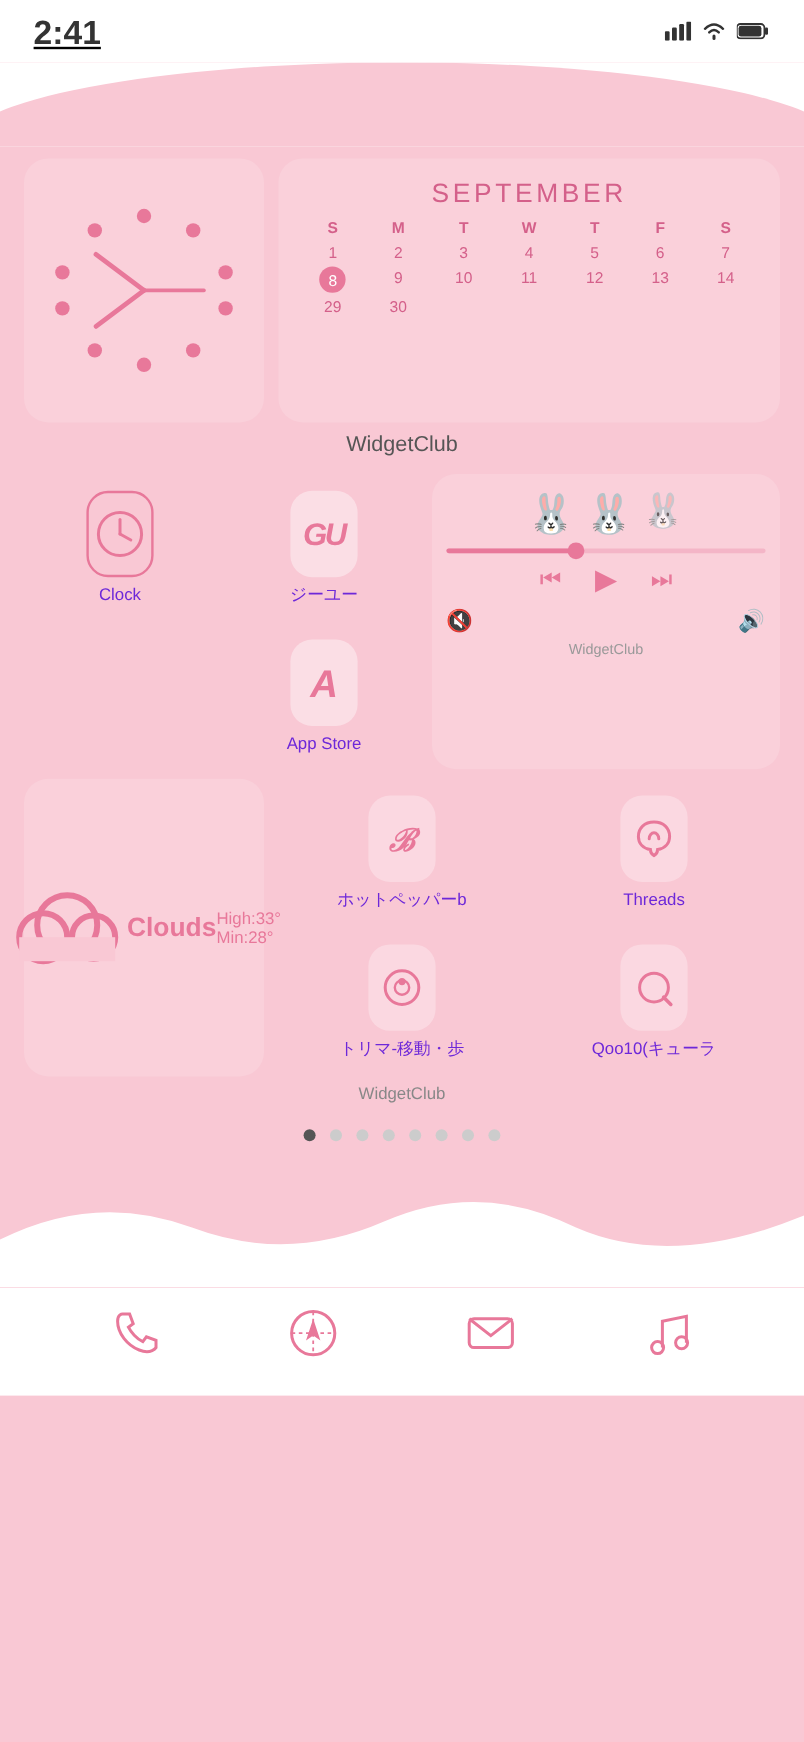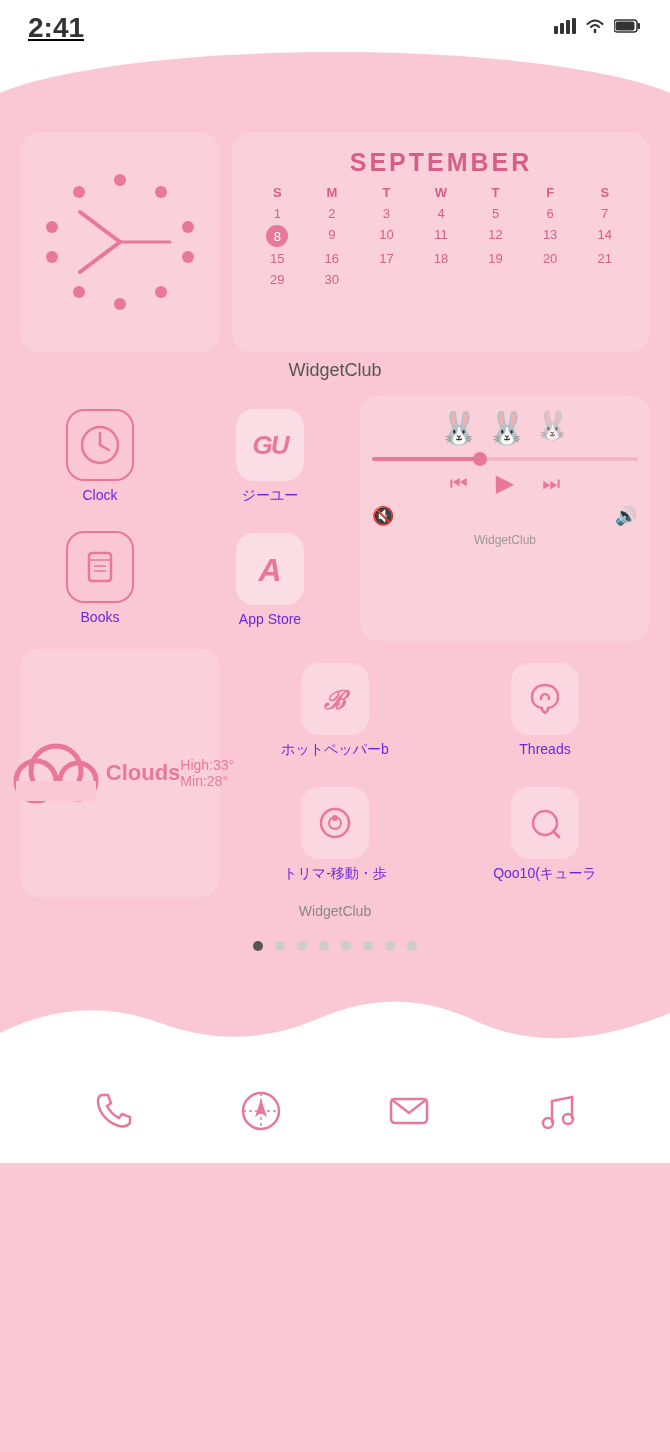--- a/index.html
+++ b/index.html
@@ -85,22 +85,22 @@
     }
 
     
     .calendar-widget {
       flex: 1;
       background: rgba(255,255,255,0.15);
       border-radius: 20px;
       padding: 16px 18px;
     }
     .cal-month {
-      font-size: 25px;
-      font-weight: 700;
+      font-size: 22px;
+      font-weight: 400;
       color: #d4608a;
       letter-spacing: 3px;
       margin-bottom: 8px;
       text-align: center;
     }
     .cal-grid {
       width: 100%;
     }
     .cal-header-row {
       display: grid;
@@ -146,21 +146,21 @@
     }
 
     .app-item {
       display: flex;
       flex-direction: column;
       align-items: center;
       padding: 14px 8px;
       gap: 6px;
     }
     .app-icon {
-      width: 68px;
+      width: 56px;
       height: 72px;
       display: flex;
       align-items: center;
       justify-content: center;
       border-radius: 18px;
       font-size: 36px;
     }
     .app-icon.circle-outline {
       border: 2.5px solid #e8789a;
       background: transparent;
@@ -370,29 +370,20 @@
         <div class="cal-row">
           <div class="cal-cell today">8</div>
           <div class="cal-cell">9</div>
           <div class="cal-cell">10</div>
           <div class="cal-cell">11</div>
           <div class="cal-cell">12</div>
           <div class="cal-cell">13</div>
           <div class="cal-cell">14</div>
         </div>
 
-        <div class="cal-row">
-          <div class="cal-cell">15</div>
-          <div class="cal-cell">16</div>
-          <div class="cal-cell">17</div>
-          <div class="cal-cell">18</div>
-          <div class="cal-cell">19</div>
-          <div class="cal-cell">20</div>
-          <div class="cal-cell">21</div>
-        </div>
 
 
         <div class="cal-row">
           <div class="cal-cell">29</div>
           <div class="cal-cell">30</div>
           <div class="cal-cell"></div>
           <div class="cal-cell"></div>
           <div class="cal-cell"></div>
           <div class="cal-cell"></div>
           <div class="cal-cell"></div>
@@ -410,31 +401,20 @@
         <div class="app-icon circle-outline">
           <svg width="42" height="42" viewBox="0 0 42 42">
             <circle cx="21" cy="21" r="18" stroke="#e8789a" stroke-width="2.5" fill="none"></circle>
             <line x1="21" y1="21" x2="21" y2="9" stroke="#e8789a" stroke-width="2.5" stroke-linecap="round"></line>
             <line x1="21" y1="21" x2="30" y2="26" stroke="#e8789a" stroke-width="2.5" stroke-linecap="round"></line>
           </svg>
         </div>
         <span class="app-label">Clock</span>
       </div>
 
-      <div class="app-item">
-        <div class="app-icon circle-outline">
-          <svg width="42" height="42" viewBox="0 0 42 42">
-            <rect x="10" y="7" width="22" height="28" rx="3" stroke="#e8789a" stroke-width="2.5" fill="none"></rect>
-            <line x1="10" y1="14" x2="32" y2="14" stroke="#e8789a" stroke-width="1.5"></line>
-            <line x1="15" y1="20" x2="27" y2="20" stroke="#e8789a" stroke-width="1.5"></line>
-            <line x1="15" y1="25" x2="27" y2="25" stroke="#e8789a" stroke-width="1.5"></line>
-          </svg>
-        </div>
-        <span class="app-label">Books</span>
-      </div>
     </div>
 
     <div style="width:160px; display:flex; flex-direction:column; gap:0;">
       <div class="app-item">
         <div class="app-icon" style="background:rgba(255,255,255,0.4); border-radius:18px;">
           <span style="font-size:26px; font-weight:900; color:#e8789a; font-style:italic; letter-spacing:-2px;">GU</span>
         </div>
         <span class="app-label">ジーユー</span>
       </div>
 

